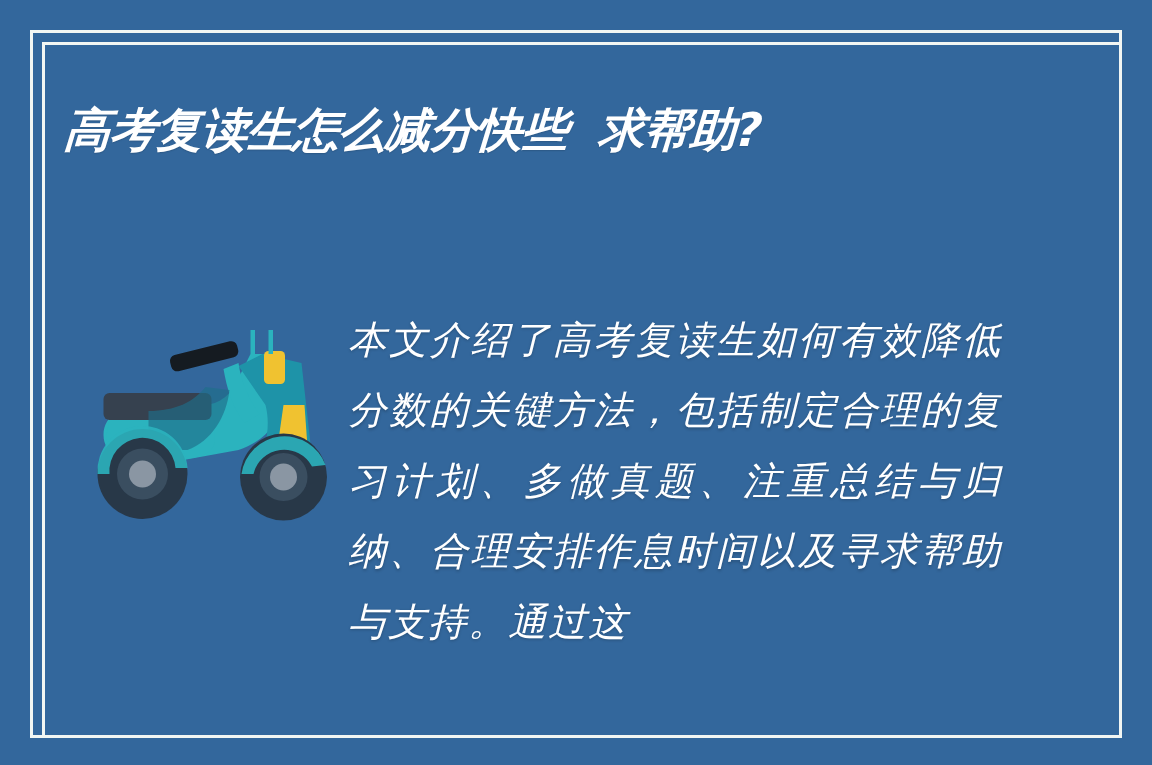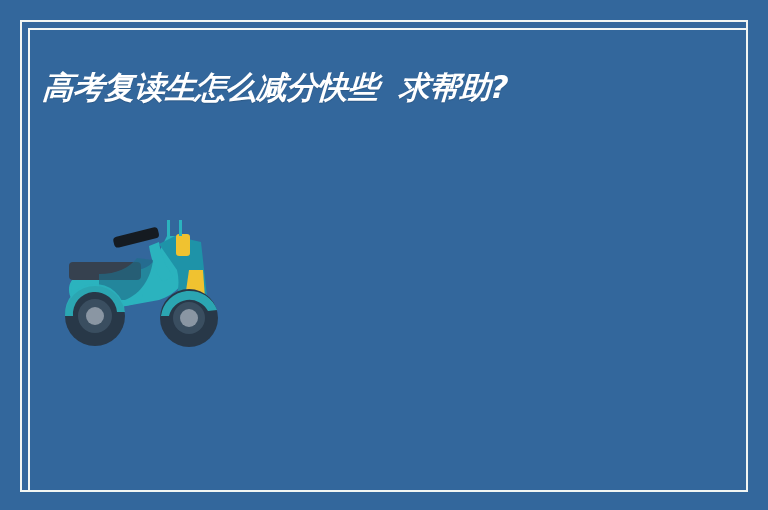--- a/index.html
+++ b/index.html
@@ -158,14 +158,15 @@
 
       <circle cx="134" cy="106" r="29" fill="#283848"></circle>
       <circle cx="134" cy="106" r="16" fill="#3a4e60"></circle>
       <circle cx="134" cy="106" r="9" fill="#8a96a3"></circle>
 
       <path d="M10 104 A30 30 0 0 1 70 100 L62 100 A22 22 0 0 0 18 104 Z" fill="#2bb3be" opacity="0.9"></path>
       <path d="M106 104 A29 29 0 0 1 162 98 L153 99 A21 21 0 0 0 114 104 Z" fill="#2bb3be" opacity="0.9"></path>
     </svg>
   </div>
 
+  <div id="body-text">本文介绍了高考复读生如何有效降低分数的关键方法，包括制定合理的复习计划、多做真题、注重总结与归纳、合理安排作息时间以及寻求帮助与支持。通过这</div>
 
 </div>
 
 </body></html>

